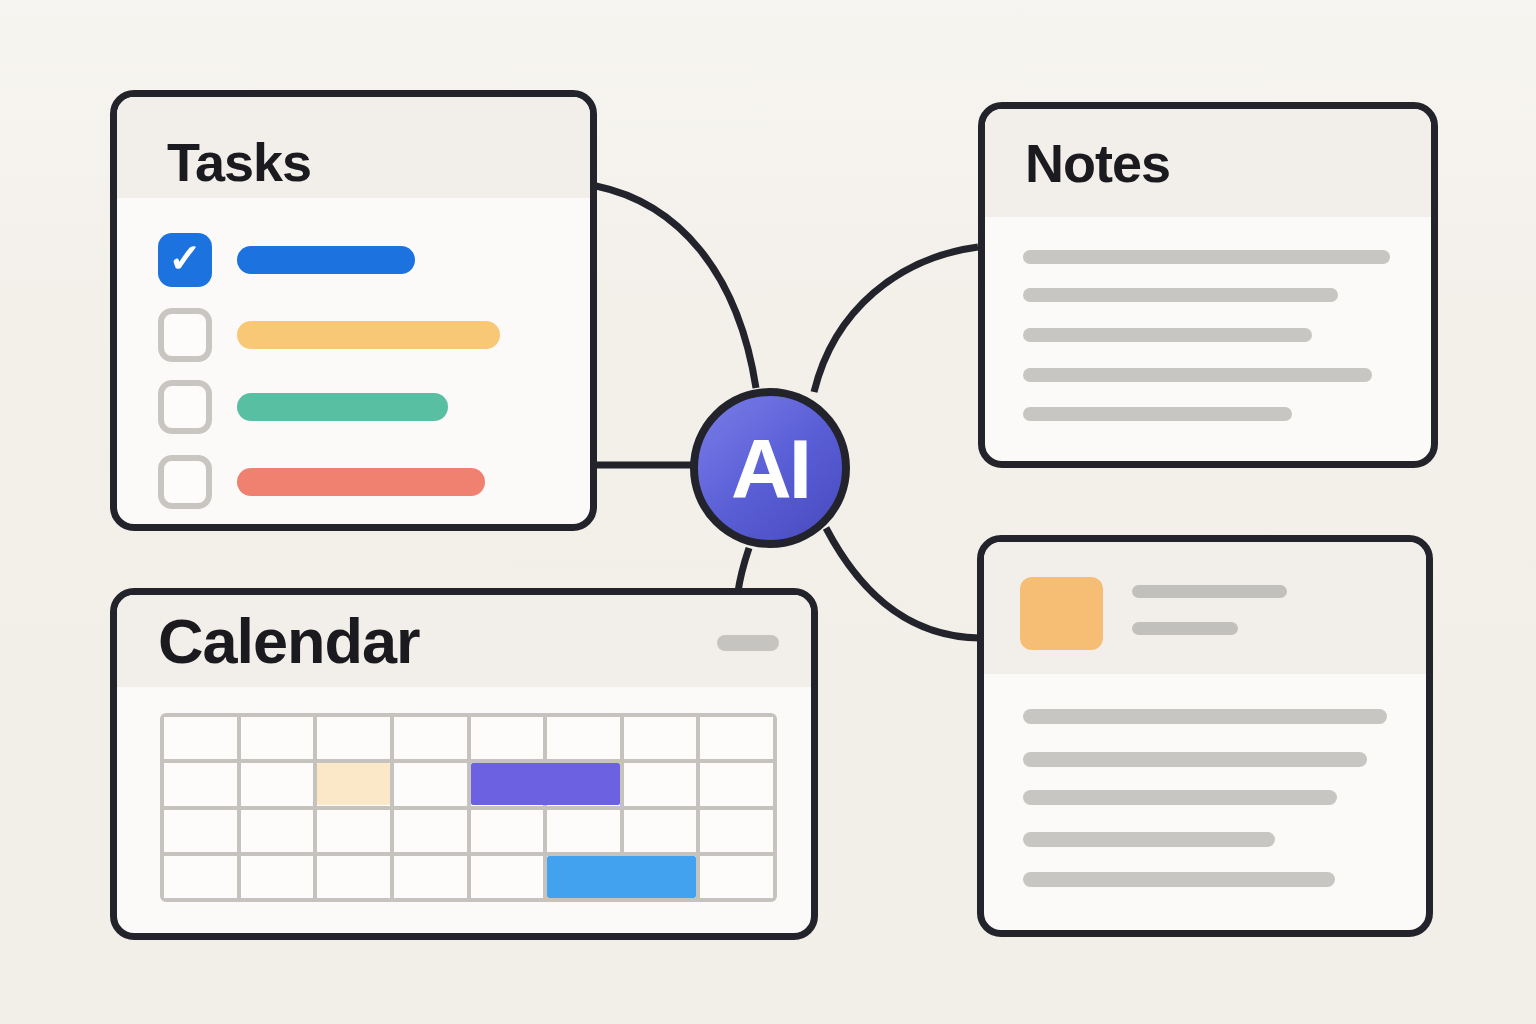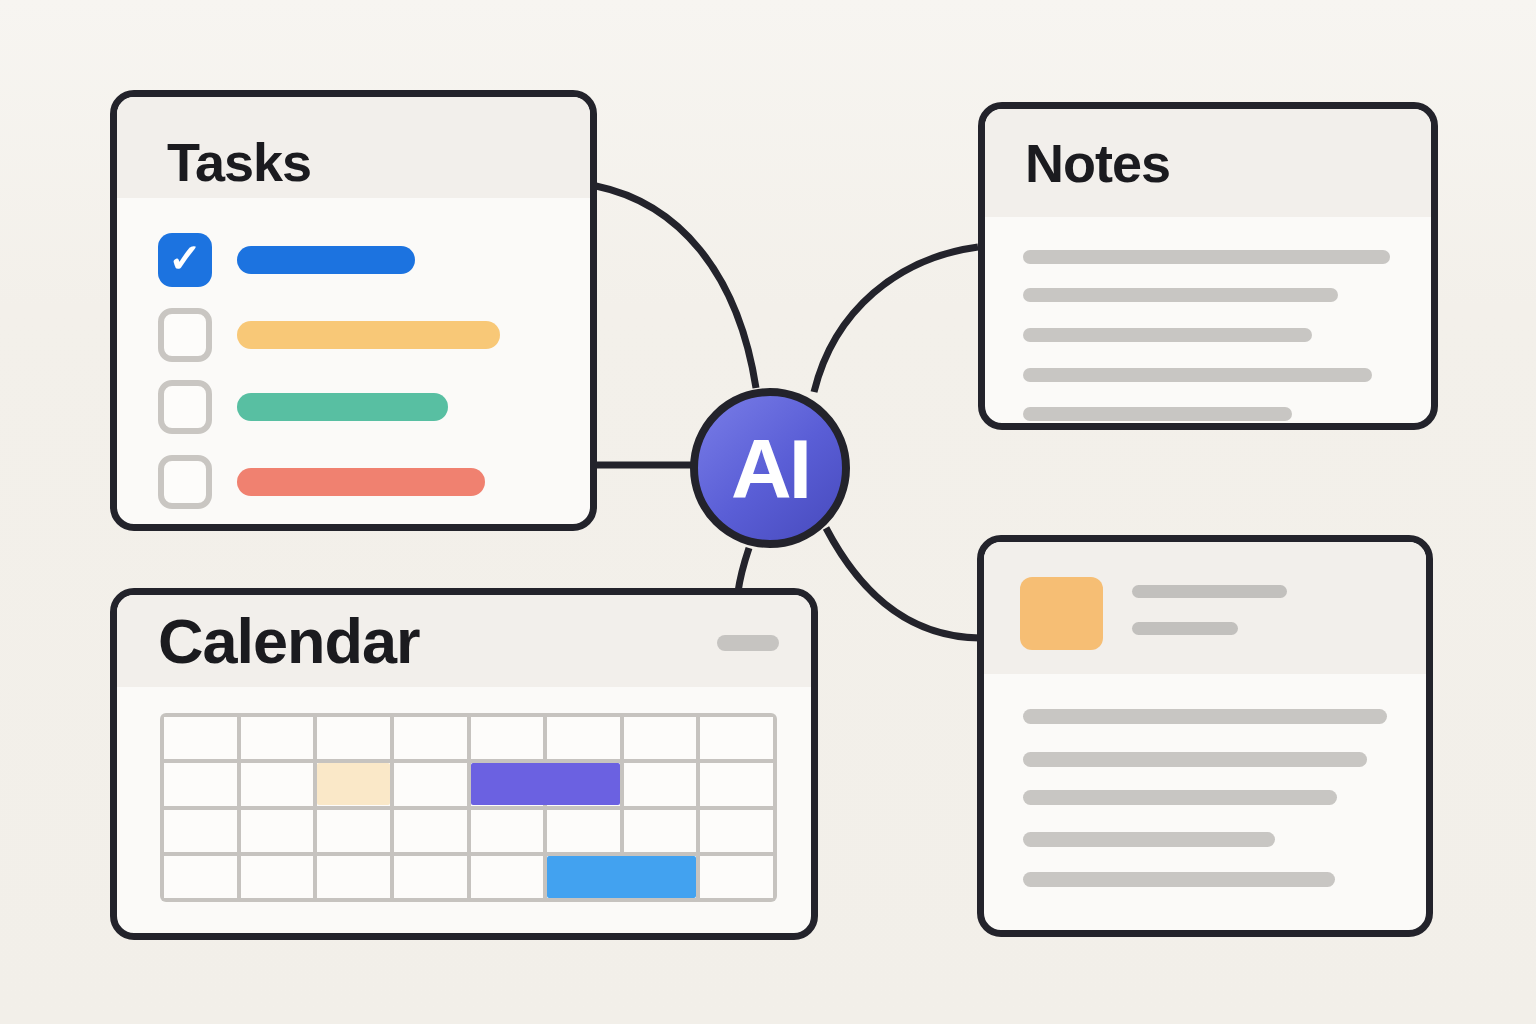--- a/index.html
+++ b/index.html
@@ -92,21 +92,21 @@
           <div class="checkbox" style="border-color: rgb(201, 198, 194);"></div>
           <div class="task-bar" style="width: 211px; background: rgb(88, 191, 162);"></div>
         </div>
         <div class="task-row" style="top: 358px;">
           <div class="checkbox" style="border-color: rgb(201, 198, 194);"></div>
           <div class="task-bar" style="width: 248px; background: rgb(240, 129, 112);"></div>
         </div>
       </div>
   </div>
 
-  <div class="card" style="left:978px;top:102px;width:460px;height:328px;">
+  <div class="card" style="left:978px;top:102px;width:460px;height:366px;">
     <div class="header" style="height:108px;padding-left:40px;">
       <div class="title" style="font-size:54px;">Notes</div>
     </div>
     <div>
         <div class="ph-line" style="left: 38px; top: 141px; width: 367px; height: 14px; background: rgb(200, 198, 195);"></div>
         <div class="ph-line" style="left: 38px; top: 179px; width: 315px; height: 14px; background: rgb(200, 198, 195);"></div>
         <div class="ph-line" style="left: 38px; top: 219px; width: 289px; height: 14px; background: rgb(200, 198, 195);"></div>
         <div class="ph-line" style="left: 38px; top: 259px; width: 349px; height: 14px; background: rgb(200, 198, 195);"></div>
         <div class="ph-line" style="left: 38px; top: 298px; width: 269px; height: 14px; background: rgb(200, 198, 195);"></div>
       </div>

